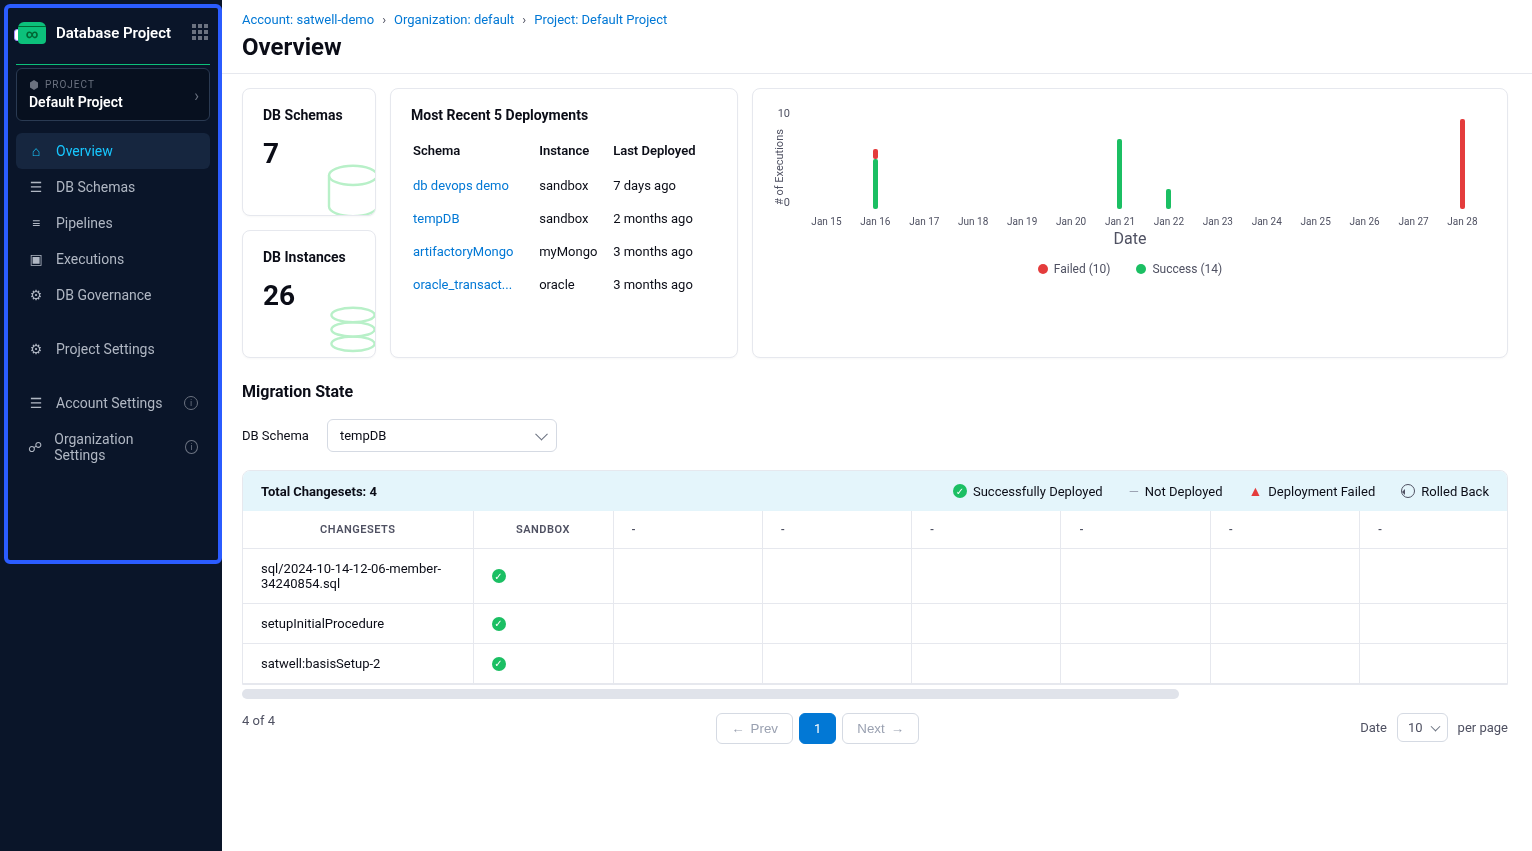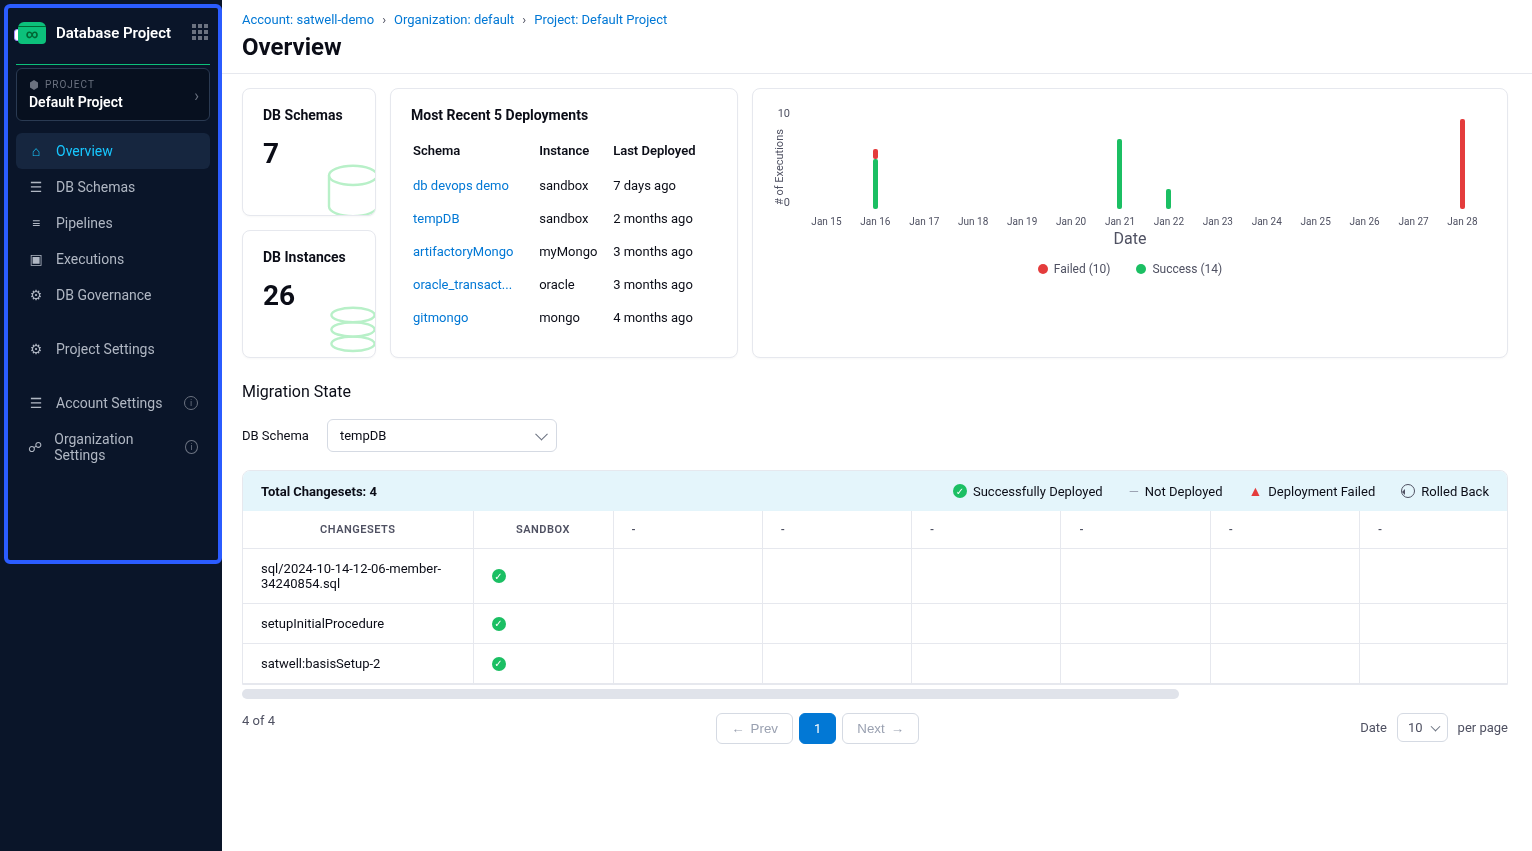--- a/index.html
+++ b/index.html
@@ -64,21 +64,21 @@
 .bar.green{background:#1bbf63;}
 .bar.red{background:#e43c3c;}
 .chart-xaxis{position:absolute;left:8px;right:0;bottom:0;display:flex;}
 .chart-xaxis div{flex:1;text-align:center;font-size:10px;color:#4f5162;white-space:nowrap;}
 .chart-xlabel{text-align:center;font-size:16px;color:#4f5162;margin-top:2px;}
 .chart-legend{display:flex;gap:26px;justify-content:center;margin-top:14px;font-size:12px;color:#4f5162;}
 .legend-item{display:flex;align-items:center;gap:6px;}
 .legend-dot{width:10px;height:10px;border-radius:50%;}
 
 .migration{margin-top:24px;}
-.migration h3{font-size:16px;font-weight:400;margin-bottom:18px;}
+.migration h3{font-size:16px;font-weight:700;margin-bottom:18px;}
 .schema-row{display:flex;align-items:center;gap:18px;font-size:13px;margin-bottom:18px;}
 .select{border:1px solid #d5dae3;border-radius:6px;padding:8px 32px 8px 12px;font-size:13px;position:relative;min-width:230px;background:#fff;}
 .select::after{content:"";position:absolute;right:10px;top:50%;width:8px;height:8px;border-right:1px solid #6b7280;border-bottom:1px solid #6b7280;transform:translateY(-70%) rotate(45deg);}
 
 .table-wrap{border:1px solid #e6e8ee;border-radius:8px 8px 0 0;overflow:hidden;}
 .table-head{background:#e4f5fb;padding:12px 18px;display:flex;align-items:center;font-size:13px;}
 .table-head .total{font-weight:700;}
 .table-legend{margin-left:auto;display:flex;gap:26px;align-items:center;}
 .table-legend .li{display:flex;align-items:center;gap:6px;}
 .check-icon{width:14px;height:14px;background:#1bbf63;border-radius:50%;color:#fff;font-size:10px;display:flex;align-items:center;justify-content:center;}
@@ -232,25 +232,20 @@
             <tr>
               <td class="link">artifactoryMongo</td>
               <td>myMongo</td>
               <td>3 months ago</td>
             </tr>
             <tr>
               <td class="link">oracle_transact...</td>
               <td>oracle</td>
               <td>3 months ago</td>
             </tr>
-            <tr>
-              <td class="link">gitmongo</td>
-              <td>mongo</td>
-              <td>4 months ago</td>
-            </tr>
           </tbody>
       </table>
     </div>
 
     <div class="card chart-card">
       <div class="chart-body">
         <div class="chart-ylabel"># of
 Executions</div>
         <div class="chart-plot">
           <div class="chart-ticks" id="y-ticks">

